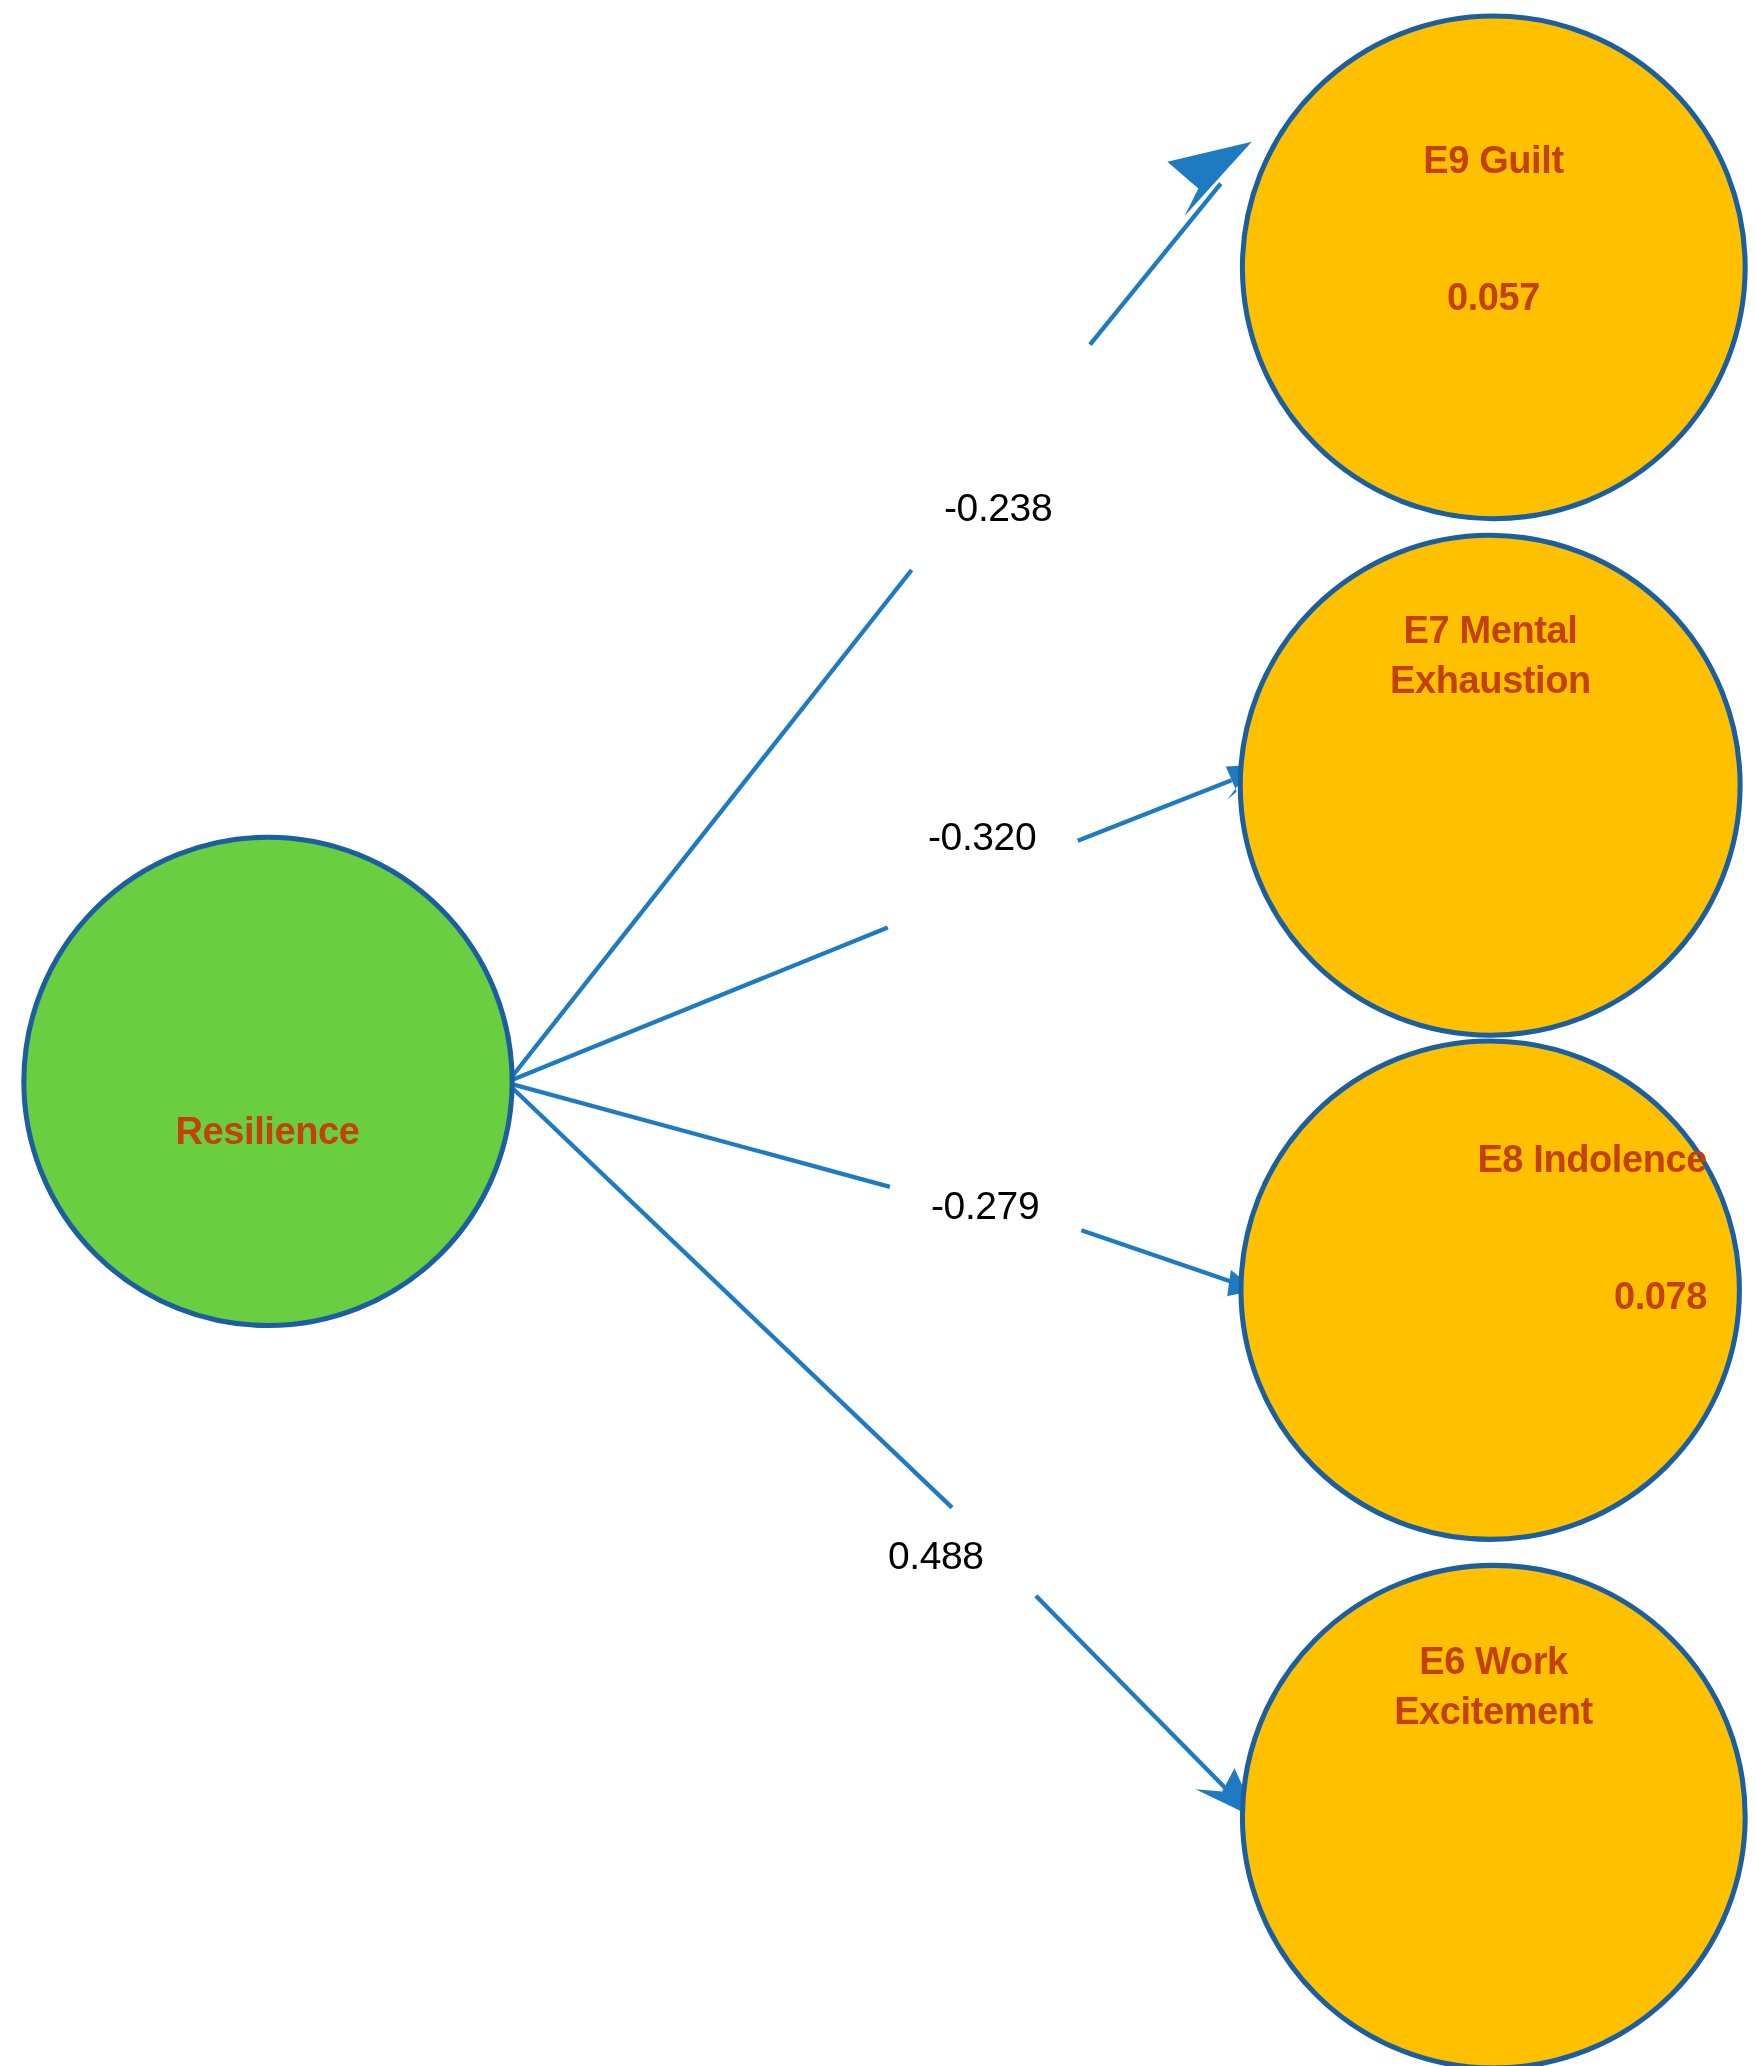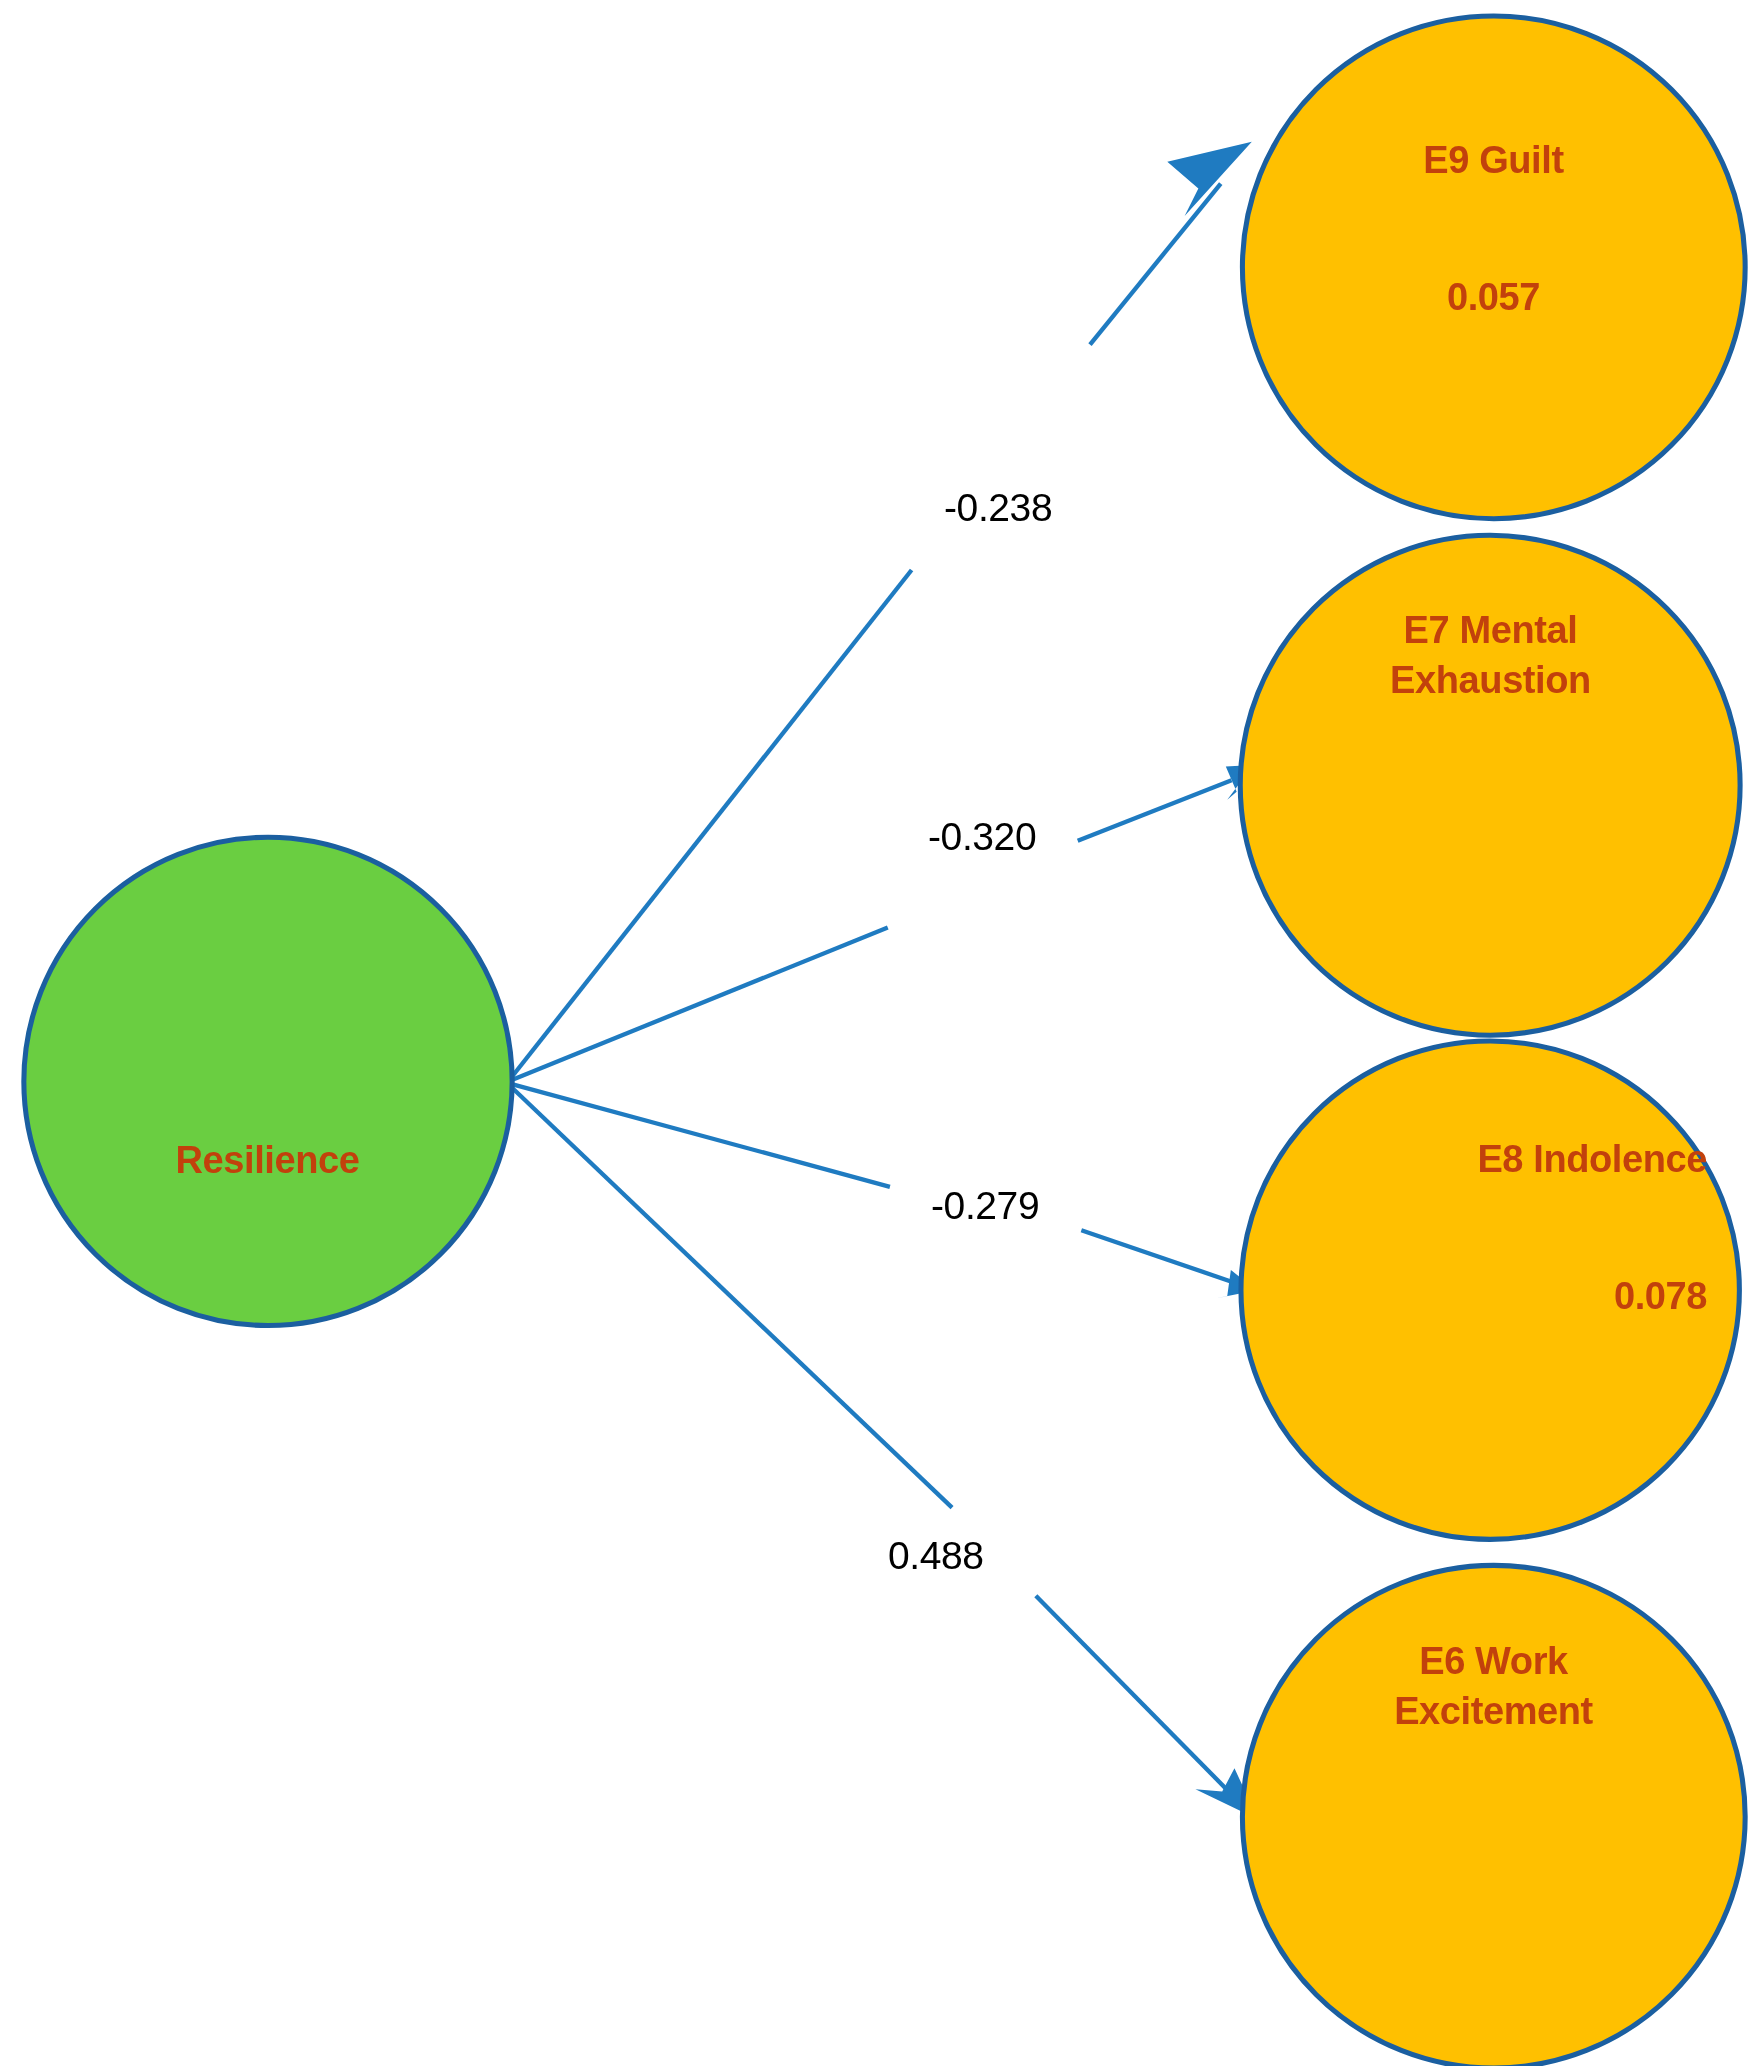--- a/index.html
+++ b/index.html
@@ -107,21 +107,21 @@
 
     <circle class="node-circle" cx="2068" cy="370" r="348"></circle>
 
     <circle class="node-circle" cx="2063" cy="1087" r="346"></circle>
 
     <circle class="node-circle" cx="2063" cy="1786" r="345"></circle>
 
     <circle class="node-circle" cx="2068" cy="2515" r="348"></circle>
   </svg>
 
-  <div class="node-label" style="left:51px; top:1085px; width:433px;">
+  <div class="node-label" style="left:51px; top:1056px; width:433px;">
     <span class="node-title">Resilience</span>
   </div>
 
   <div class="node-label" style="left:1277px; top:874px; width:433px; top:85px;">
     <span class="node-title">E9 Guilt</span>
     <span class="node-value">0.057</span>
   </div>
 
   <div class="node-label" style="left:1274px; top:555px; width:433px;">
     <span class="node-title">E7 Mental

